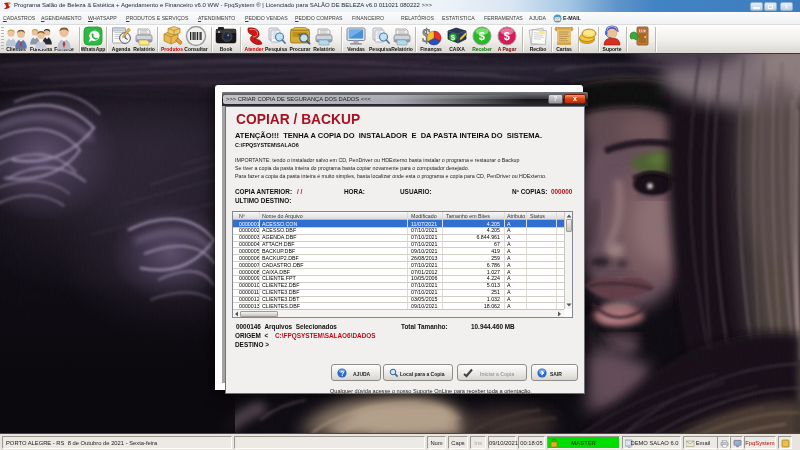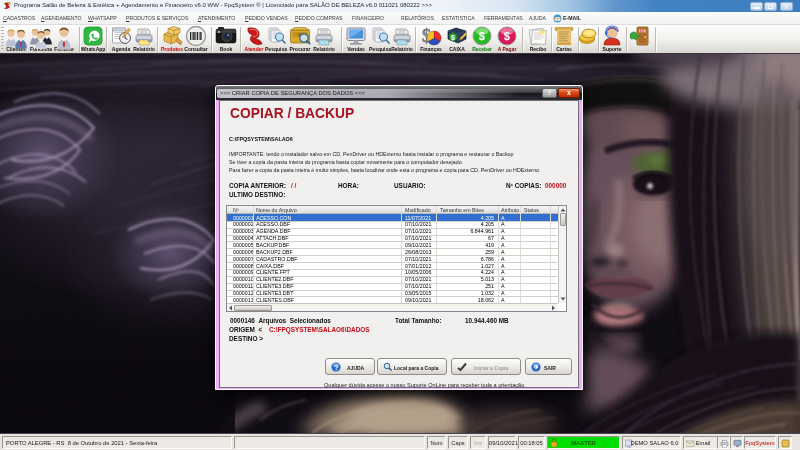--- a/index.html
+++ b/index.html
@@ -16,22 +16,22 @@
 #menubar { top:12px; left:0; width:800px; height:13px; background:linear-gradient(#fbfbfb,#eff1f3); border-bottom:1px solid #dcdcdc; }
 #menubar span { position:absolute; top:2.5px; font-size:5.2px; color:#3a3a3a; white-space:nowrap; }
 
 #toolbar { top:25px; left:0; width:800px; height:29px; background:linear-gradient(#fefefe,#f0efec 55%,#dad7d1); border-bottom:1px solid #3a3540; }
 .sep { position:absolute; top:2px; height:25px; width:1px; background:#bcb9b3; box-shadow:1px 0 0 #fdfdfd; }
 .cap { position:absolute; top:21px; font-size:5px; font-weight:bold; color:#111; text-align:center; white-space:nowrap; }
 .cap.red { color:#c00000; }
 .cap.grn { color:#0a7a0a; }
 .cap.mar { color:#7a0a0a; }
 
-#dlg { top:85px; left:215px; width:368px; height:305px; background:#f0abfc;
-  border:1px solid #ffffff; border-radius:3px 3px 0 0; box-shadow:0 4px 14px rgba(0,0,0,.8); }
+#dlg { top:85px; left:215px; width:368px; height:305px; background:#a3a3a3;
+  border:7px solid #ffffff; border-radius:3px 3px 0 0; box-shadow:0 4px 14px rgba(0,0,0,.8); }
 #dlgbar { top:0; left:0; width:366px; height:14px; border-radius:2px 2px 0 0;
   background:linear-gradient(#77777e, #3c3c42 46%, #17171b 52%, #2c2c31); }
 #dlgsheen { top:2.5px; left:1px; width:310px; height:9.5px; border-radius:2px;
   background:linear-gradient(to right, rgba(200,200,206,.97), rgba(184,184,192,.9) 55%, rgba(160,160,168,0) 98%); }
 #dlgtitle { top:4px; left:4px; font-size:5.8px; font-weight:normal; color:#1a1a20; white-space:nowrap; }
 #btnq { top:2px; left:326px; width:15px; height:10px; background:linear-gradient(#dcdcde,#97979e); border:1px solid #5f5f66; border-radius:2px;
   color:#f4f4f4; font-size:7px; font-weight:bold; text-align:center; line-height:8px; }
 #btnx { top:2px; left:342px; width:22px; height:10px; background:linear-gradient(#f09a70,#dd4614 45%,#b52c06); border:1px solid #761a02; border-radius:2px;
   color:#fff; font-size:7px; font-weight:bold; text-align:center; line-height:8px; }
 #dlgbody { top:14px; left:3px; width:360px; height:288px; background:#f1f0ee; border:1px solid #707078; }
@@ -538,20 +538,21 @@
   </svg>
 
   <div class="abs" id="dlg">
     <div class="abs" id="dlgbar"></div>
     <div class="abs" id="dlgsheen"></div>
     <div class="abs" id="dlgtitle">&gt;&gt;&gt; CRIAR COPIA DE SEGURANÇA DOS DADOS &lt;&lt;&lt;</div>
     <div class="abs" id="btnq">?</div>
     <div class="abs" id="btnx">x</div>
     <div class="abs" id="dlgbody">
       <div class="abs" id="h1">COPIAR / BACKUP</div>
+      <div class="abs" id="h2">ATENÇÃO!!!&nbsp; TENHA A COPIA DO&nbsp; INSTALADOR&nbsp; E&nbsp; DA PASTA INTEIRA DO&nbsp; SISTEMA.</div>
       <div class="abs" id="h3">C:\FPQSYSTEM\SALAO6</div>
       <div class="info" style="top:50px">IMPORTANTE: tendo o instalador salvo em CD, PenDriver ou HDExterno basta instalar o programa e restaurar o Backup</div>
       <div class="info" style="top:58px">Se tiver a copia da pasta inteira do programa basta copiar novamente para o computador desejado.</div>
       <div class="info" style="top:66px">Para fazer a copia da pasta inteira é muito simples, basta localizar onde esta o programa e copia para CD, PenDriver ou HDExterno.</div>
       <div class="lbl" style="top:81px; left:9px">COPIA ANTERIOR:</div>
       <div class="lbl red" style="top:81px; left:71px">/ /</div>
       <div class="lbl" style="top:81px; left:118px">HORA:</div>
       <div class="lbl" style="top:81px; left:174px">USUARIO:</div>
       <div class="lbl" style="top:81px; left:286px">Nº COPIAS:</div>
       <div class="lbl red" style="top:81px; left:325px">000000</div>

